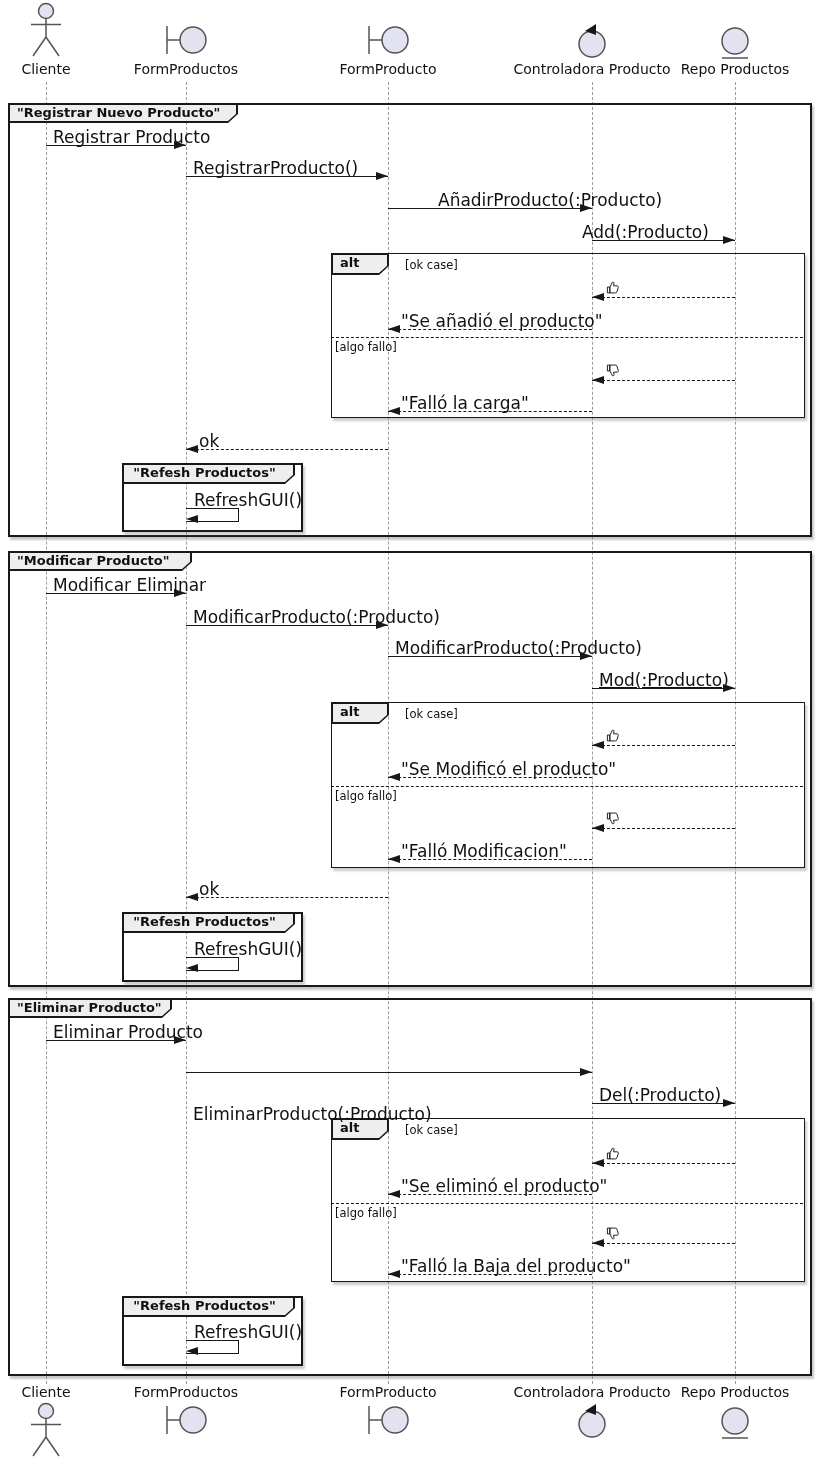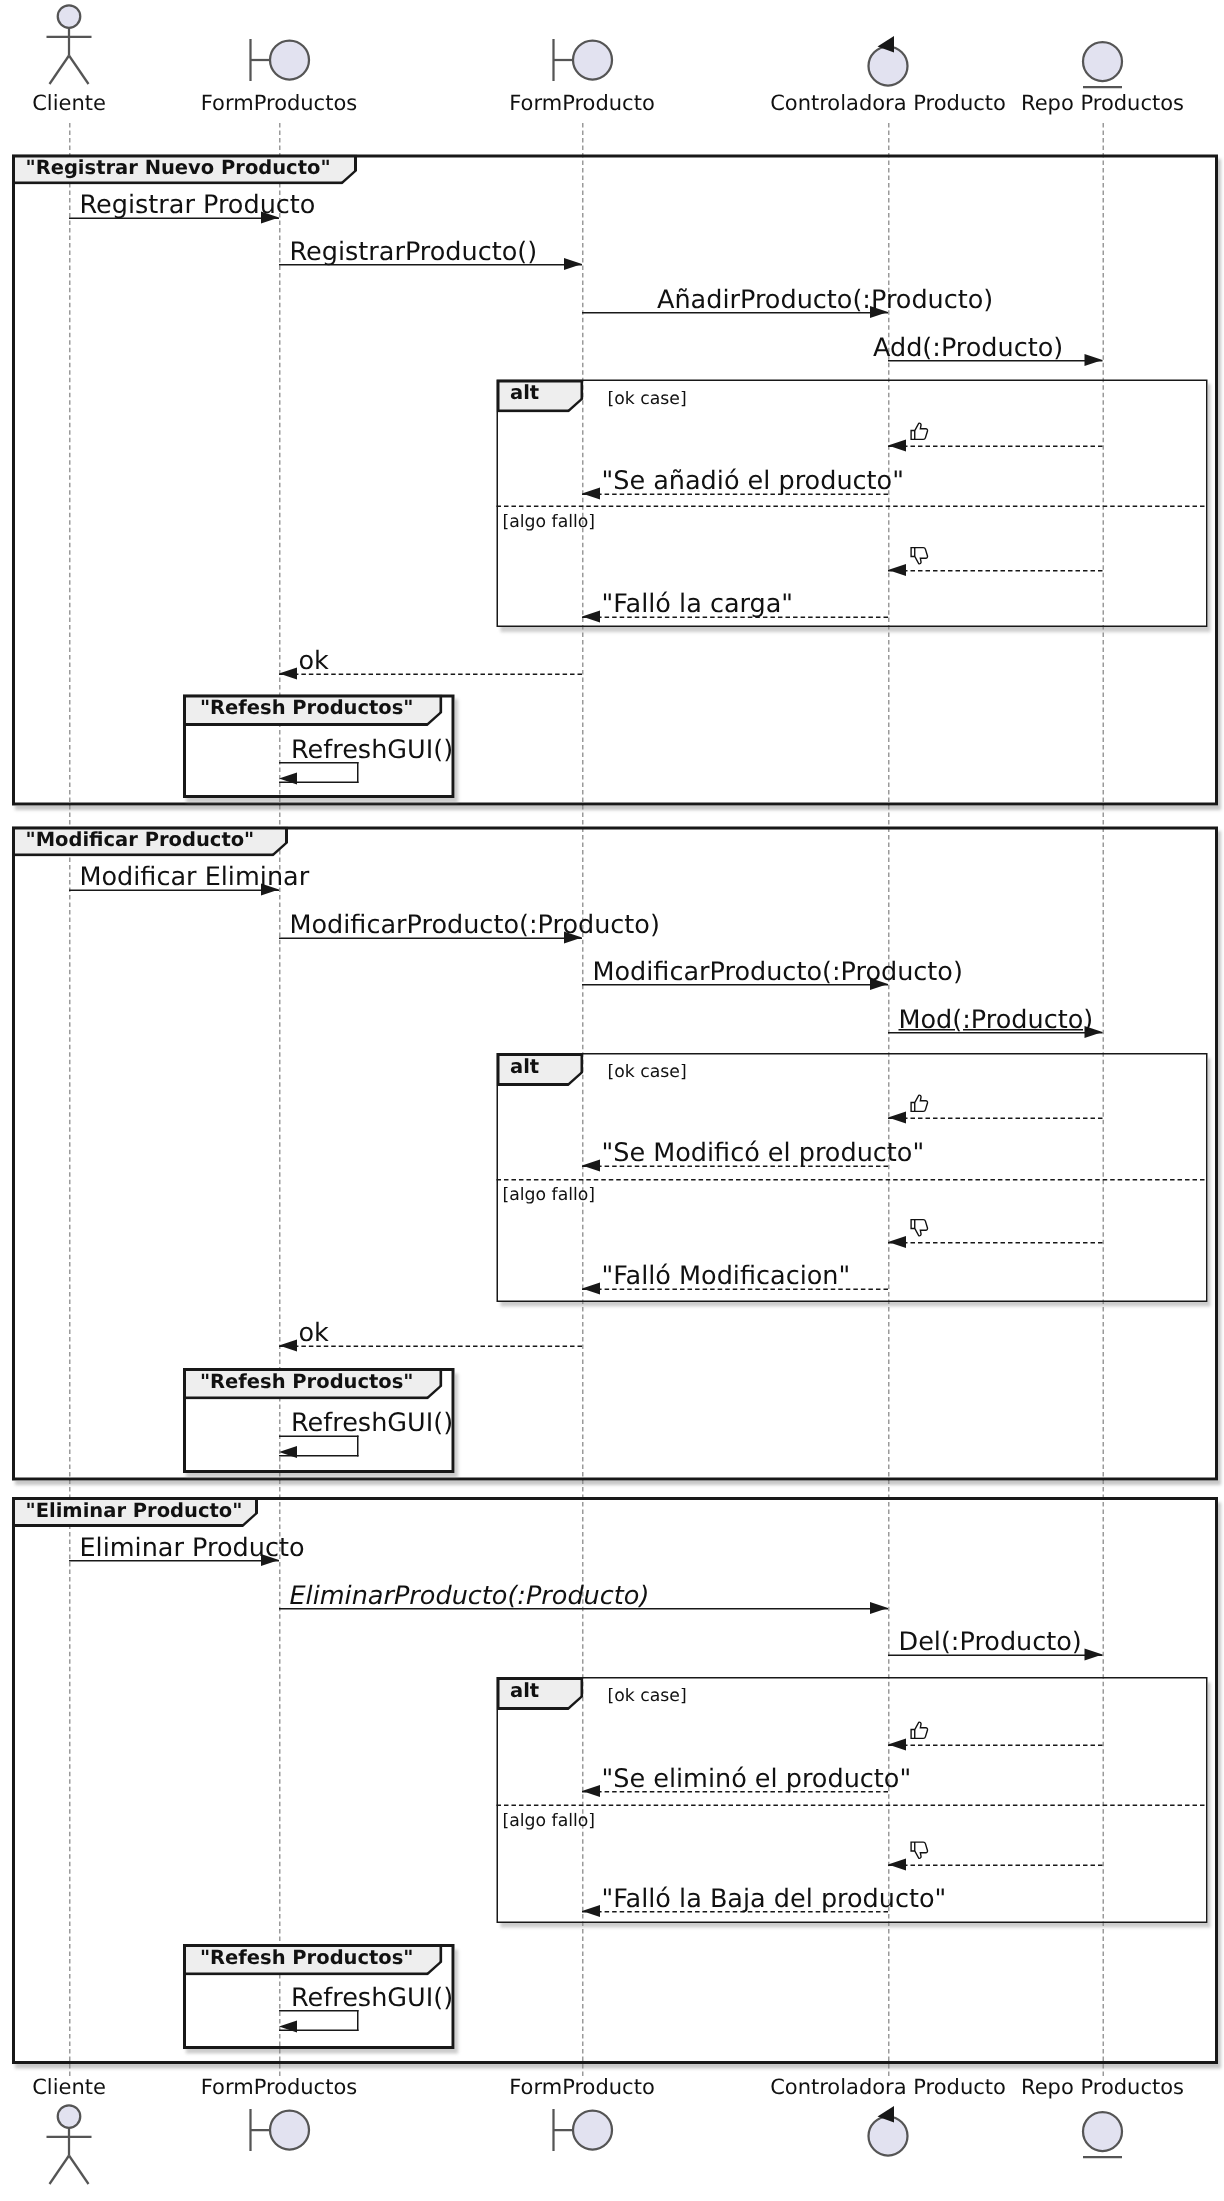--- a/index.html
+++ b/index.html
@@ -214,21 +214,21 @@
     <div class="arrow-l" style="left: 388px; top: 855px;"></div>
     <div class="msg-label" style="left: 401px; top: 841px;">"Falló Modificacion"</div>
     <div class="msg-line dashed" style="left: 186px; top: 897px; width: 202px;"></div>
     <div class="arrow-l" style="left: 186px; top: 893px;"></div>
     <div class="msg-label" style="left: 199px; top: 879px;">ok</div>
     <div class="msg-line" style="left: 46px; top: 1040px; width: 140px;"></div>
     <div class="arrow-r" style="left: 174px; top: 1036px;"></div>
     <div class="msg-label" style="left: 53px; top: 1022px; text-align: right;">Eliminar Producto</div>
     <div class="msg-line" style="left: 186px; top: 1072px; width: 406px;"></div>
     <div class="arrow-r" style="left: 580px; top: 1068px;"></div>
-    <div class="msg-label" style="left: 193px; top: 1054px; font-style: italic;">EliminarProducto(:Producto)</div>
+    <div class="msg-label" style="left: 193px; top: 1104px;">EliminarProducto(:Producto)</div>
     <div class="msg-line" style="left: 592px; top: 1103px; width: 143px;"></div>
     <div class="arrow-r" style="left: 723px; top: 1099px;"></div>
     <div class="msg-label" style="left: 599px; top: 1085px;">Del(:Producto)</div>
     <div class="msg-line dashed" style="left: 592px; top: 1163px; width: 143px;"></div>
     <div class="arrow-l" style="left: 592px; top: 1159px;"></div>
     <div class="msg-icon" style="left: 606px; top: 1146px;"><svg width="14" height="15" viewBox="0 0 15 15">
         <g>
           <path d="M1.5 7h2.6v6.3H1.5z M4.1 13.3V7.1L6.9 1.9c.8-.5 1.9.2 1.7 1.2L8.1 5.7h3.9c.8 0 1.4.8 1.2 1.6l-1.5 4.9c-.2.7-.8 1.1-1.5 1.1z" fill="#fff" stroke="#111" stroke-width="1"></path>
         </g>
       </svg></div>

